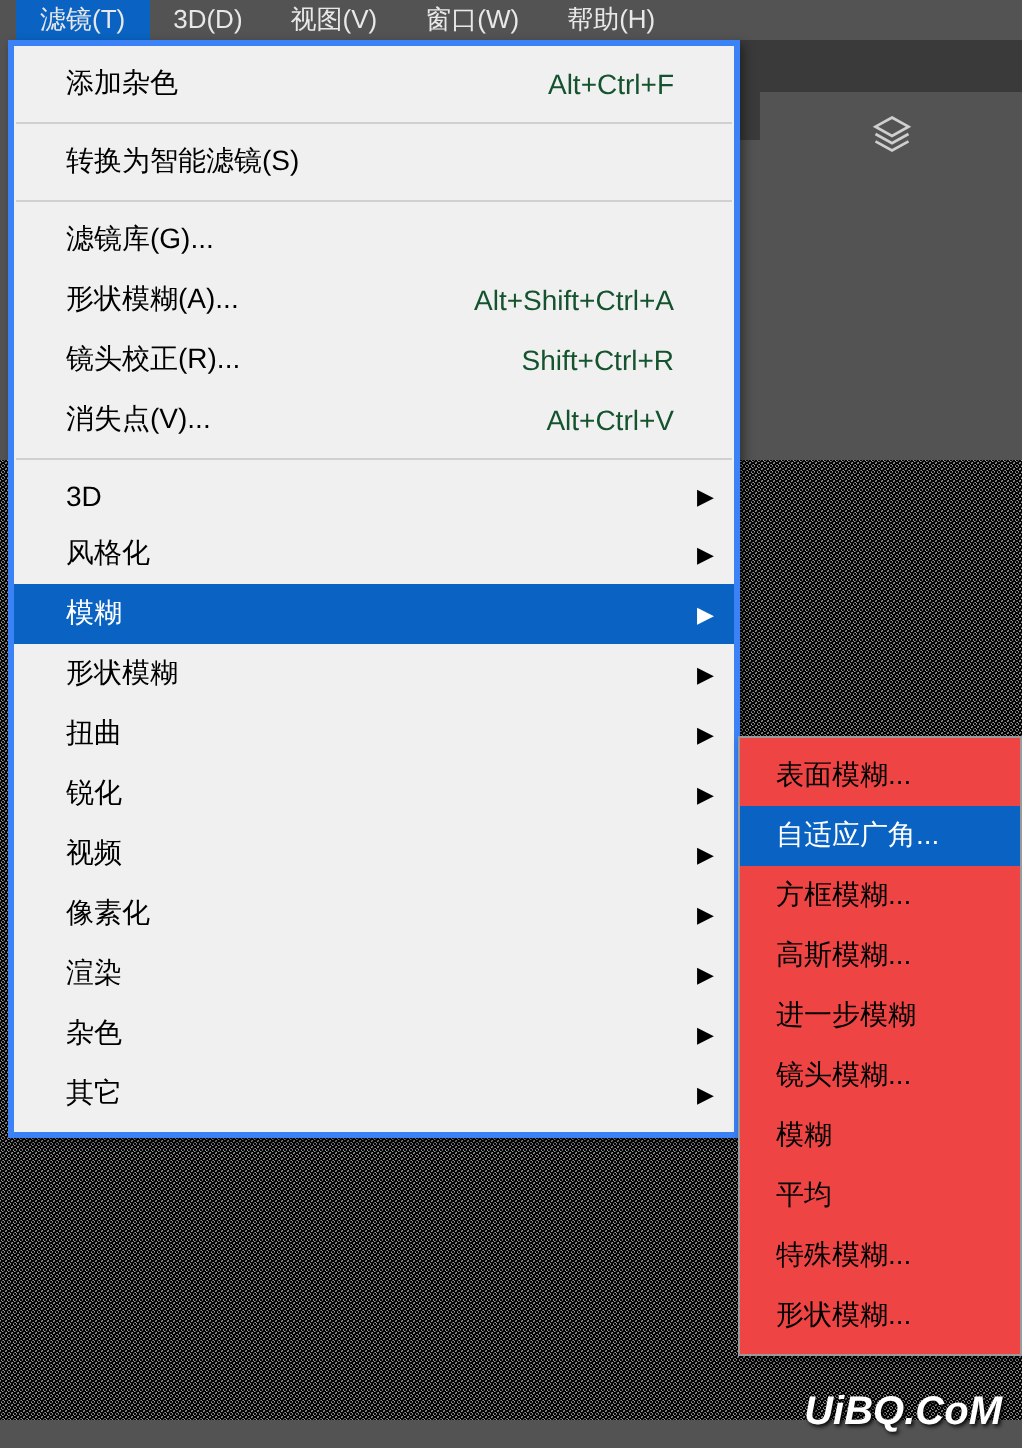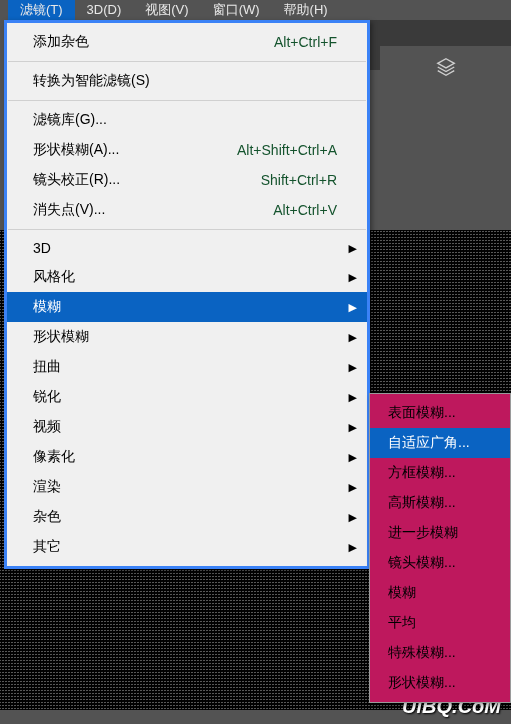--- a/index.html
+++ b/index.html
@@ -12,21 +12,21 @@
 .stack-icon svg { display: block; }
 .menubar { position: absolute; top: 0; left: 0; width: 511px; height: 20px; background: #535353; display: flex; padding-left: 8px; }
 .menubar-item { color: #e8e8e8; font-size: 13px; padding: 1px 12px; line-height: 18px; }
 .menubar-item.active { background: #0a63c2; }
 .dropdown { position: absolute; top: 20px; left: 4px; width: 366px; background: #f0f0f0; border: 3px solid #3b82f6; box-shadow: 2px 2px 5px rgba(0,0,0,0.4); padding: 4px 0; }
 .menu-item { display: flex; justify-content: space-between; align-items: center; padding: 6px 30px 6px 26px; font-size: 14px; color: #000; position: relative; cursor: default; }
 .menu-item.highlight { background: #0a63c2; color: #fff; }
 .menu-item .shortcut { color: #14532d; }
 .menu-item .arrow { position: absolute; right: 10px; font-size: 11px; }
 .sep { height: 1px; background: #d0d0d0; margin: 4px 1px; }
-.submenu { position: absolute; top: 393px; left: 369px; width: 142px; background: #be185d; border: 1px solid #9a9a9a; box-shadow: 2px 2px 5px rgba(0,0,0,0.4); padding: 4px 0; z-index: 10; }
+.submenu { position: absolute; top: 368px; left: 369px; width: 142px; background: #ef4444; border: 1px solid #9a9a9a; box-shadow: 2px 2px 5px rgba(0,0,0,0.4); padding: 4px 0; z-index: 10; }
 .submenu .menu-item { padding: 6px 18px; }
 .watermark { position: absolute; bottom: 6px; right: 10px; color: #fff; font-size: 20px; font-style: italic; font-weight: bold; text-shadow: 1px 1px 2px #000; }
 </style>
 </head>
 <body>
 
 <div class="noise-bg"></div>
 <div class="dark-strip"></div>
 
 <div class="icon-strip">

